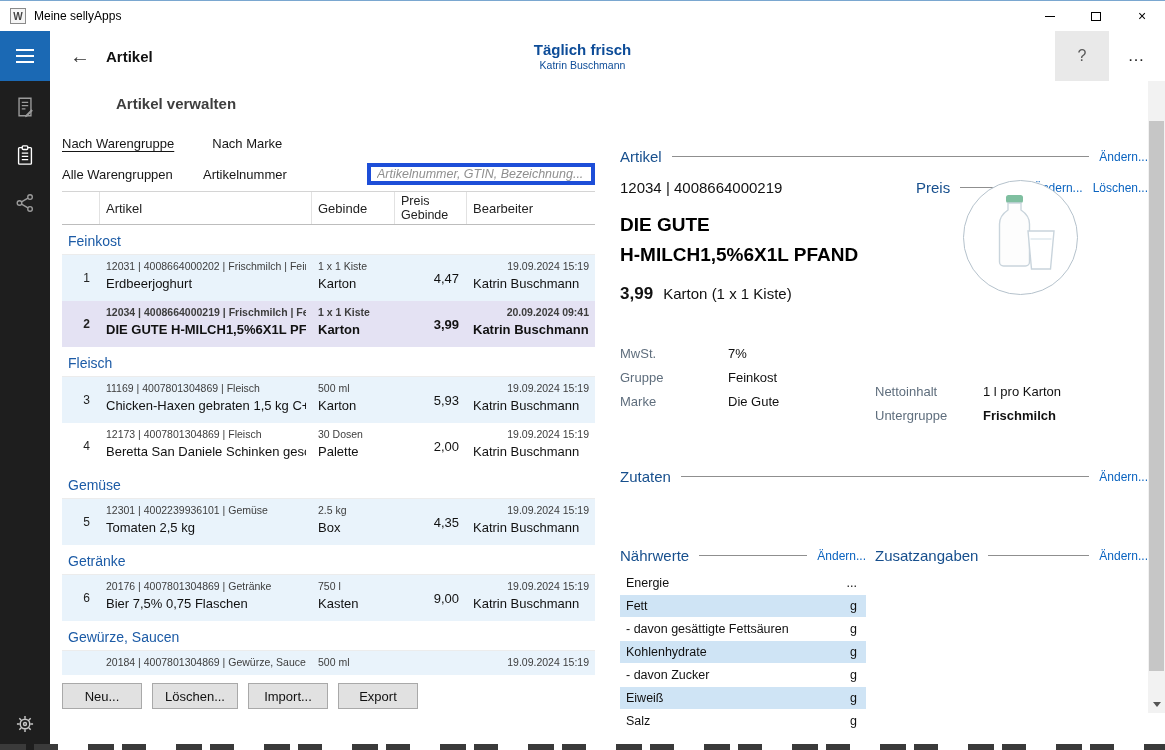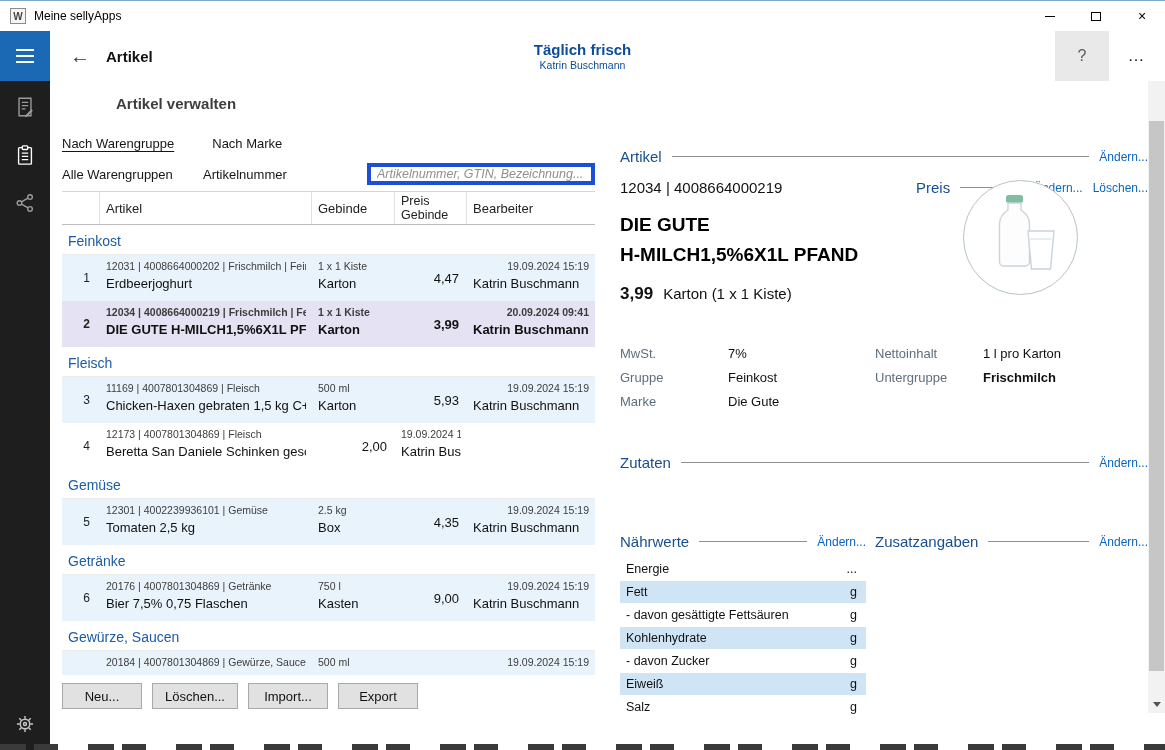--- a/index.html
+++ b/index.html
@@ -73,21 +73,21 @@
   .head-artikel{margin-top:12px;}
   .id-row{display:flex;align-items:center;margin-top:14px;gap:40px;}
   .artikel-id{font-size:15px;color:#111;}
   .bild-head{margin-left:auto;width:232px;display:flex;align-items:center;gap:10px;}
   .prod-name{margin-top:14px;font-size:19px;font-weight:700;line-height:30px;color:#000;width:310px;}
   .price-row{margin-top:14px;font-size:15px;color:#111;}
   .price-val{font-size:17px;font-weight:700;margin-right:6px;}
   .image-circle{position:absolute;top:44px;right:70px;width:115px;height:115px;border-radius:50%;border:1px solid #b5c2cc;background:#fff;overflow:hidden;}
   .fields-row{display:flex;margin-top:42px;}
   .fields-col{width:255px;}
-  .fields-col.right{flex:1;}
+  .fields-col.right{flex:1;margin-top:38px;}
   .frow{display:flex;margin-bottom:9px;font-size:13px;}
   .flabel{width:108px;color:#5f6e7d;flex:0 0 auto;}
   .fvalue{color:#101010;}
   .fvalue.strong{font-weight:700;}
   .head-zutaten{margin-top:36px;}
   .nz-row{display:flex;margin-top:62px;gap:9px;}
   .nz-left{width:246px;flex:0 0 auto;}
   .nz-right{flex:1;}
   .nut-table{margin-top:8px;}
   .nut-row{height:22px;display:flex;align-items:center;justify-content:space-between;padding:0 9px 0 6px;font-size:12.5px;color:#111;background:#fff;margin-bottom:1px;}
@@ -249,20 +249,24 @@
       <div class="rdate">19.09.2024 15:19</div>
       <div class="reditor">Katrin Buschmann</div>
     </div>
   </div>
             <div class="row">
     <div class="c-num">4</div>
     <div class="c-artikel">
       <div class="meta">12173 | 4007801304869 | Fleisch</div>
       <div class="nline">Beretta San Daniele Schinken gesch...</div>
     </div>
+    <div class="c-gebinde">
+      <div class="gmeta">30 Dosen</div>
+      <div class="gunit">Palette</div>
+    </div>
     <div class="c-preis">2,00</div>
     <div class="c-bear">
       <div class="rdate">19.09.2024 15:19</div>
       <div class="reditor">Katrin Buschmann</div>
     </div>
   </div>
             <div class="group-row">
     <span>Gemüse</span>
   </div>
             <div class="row shaded">

